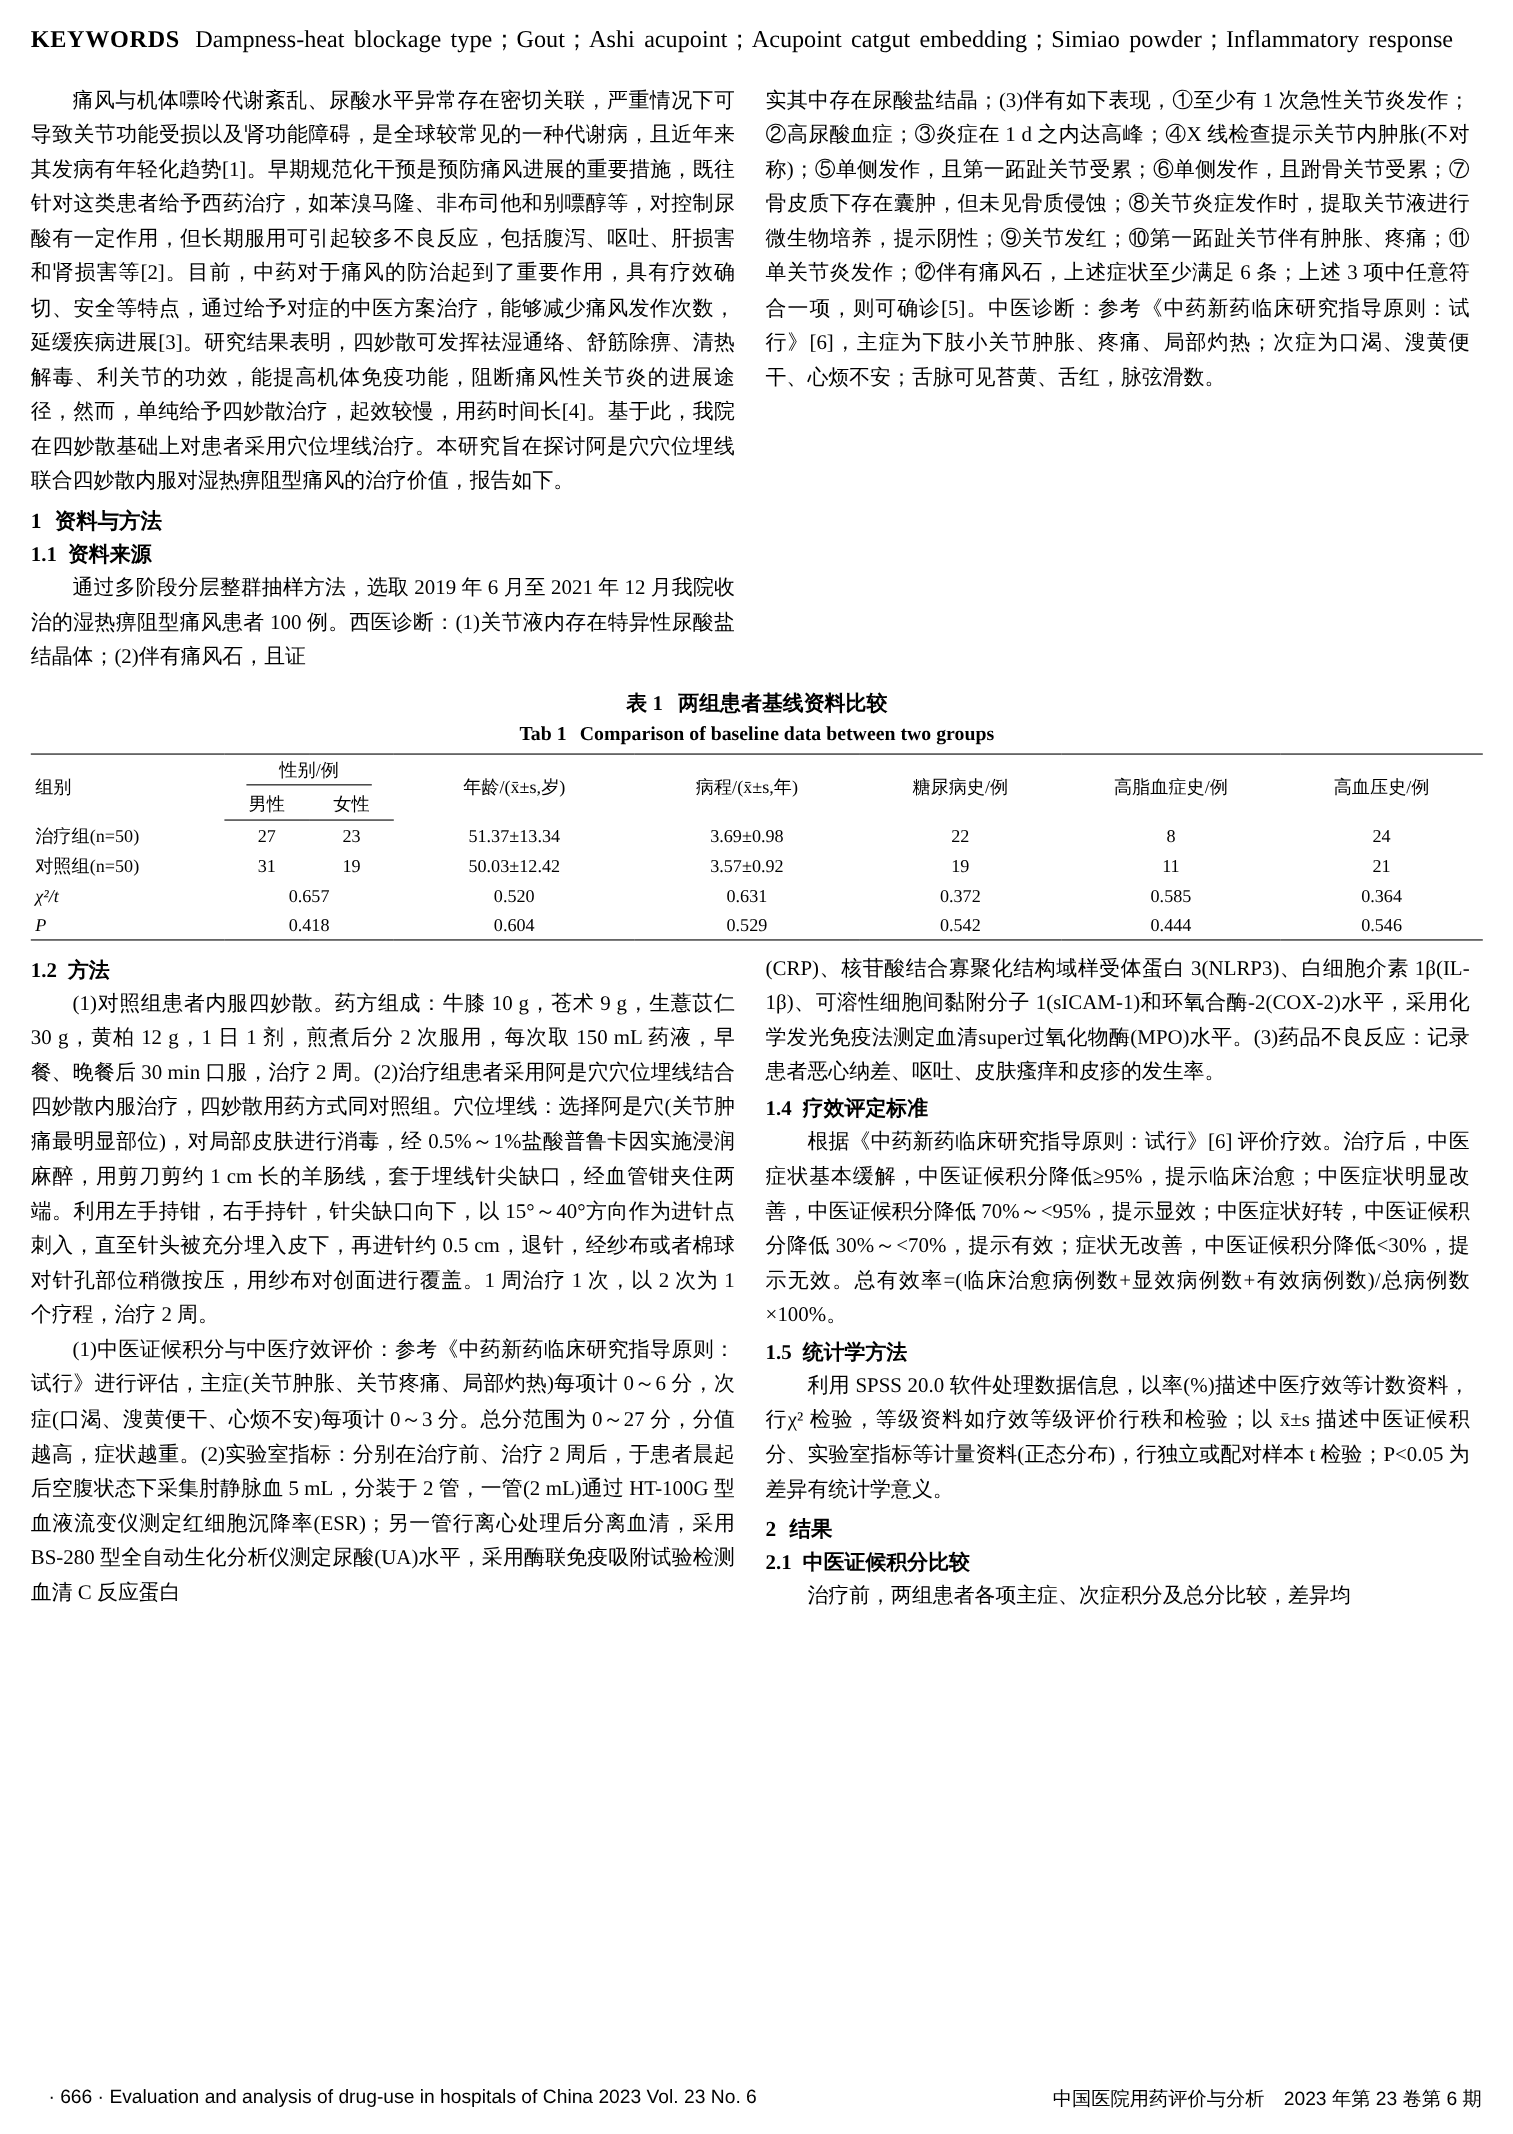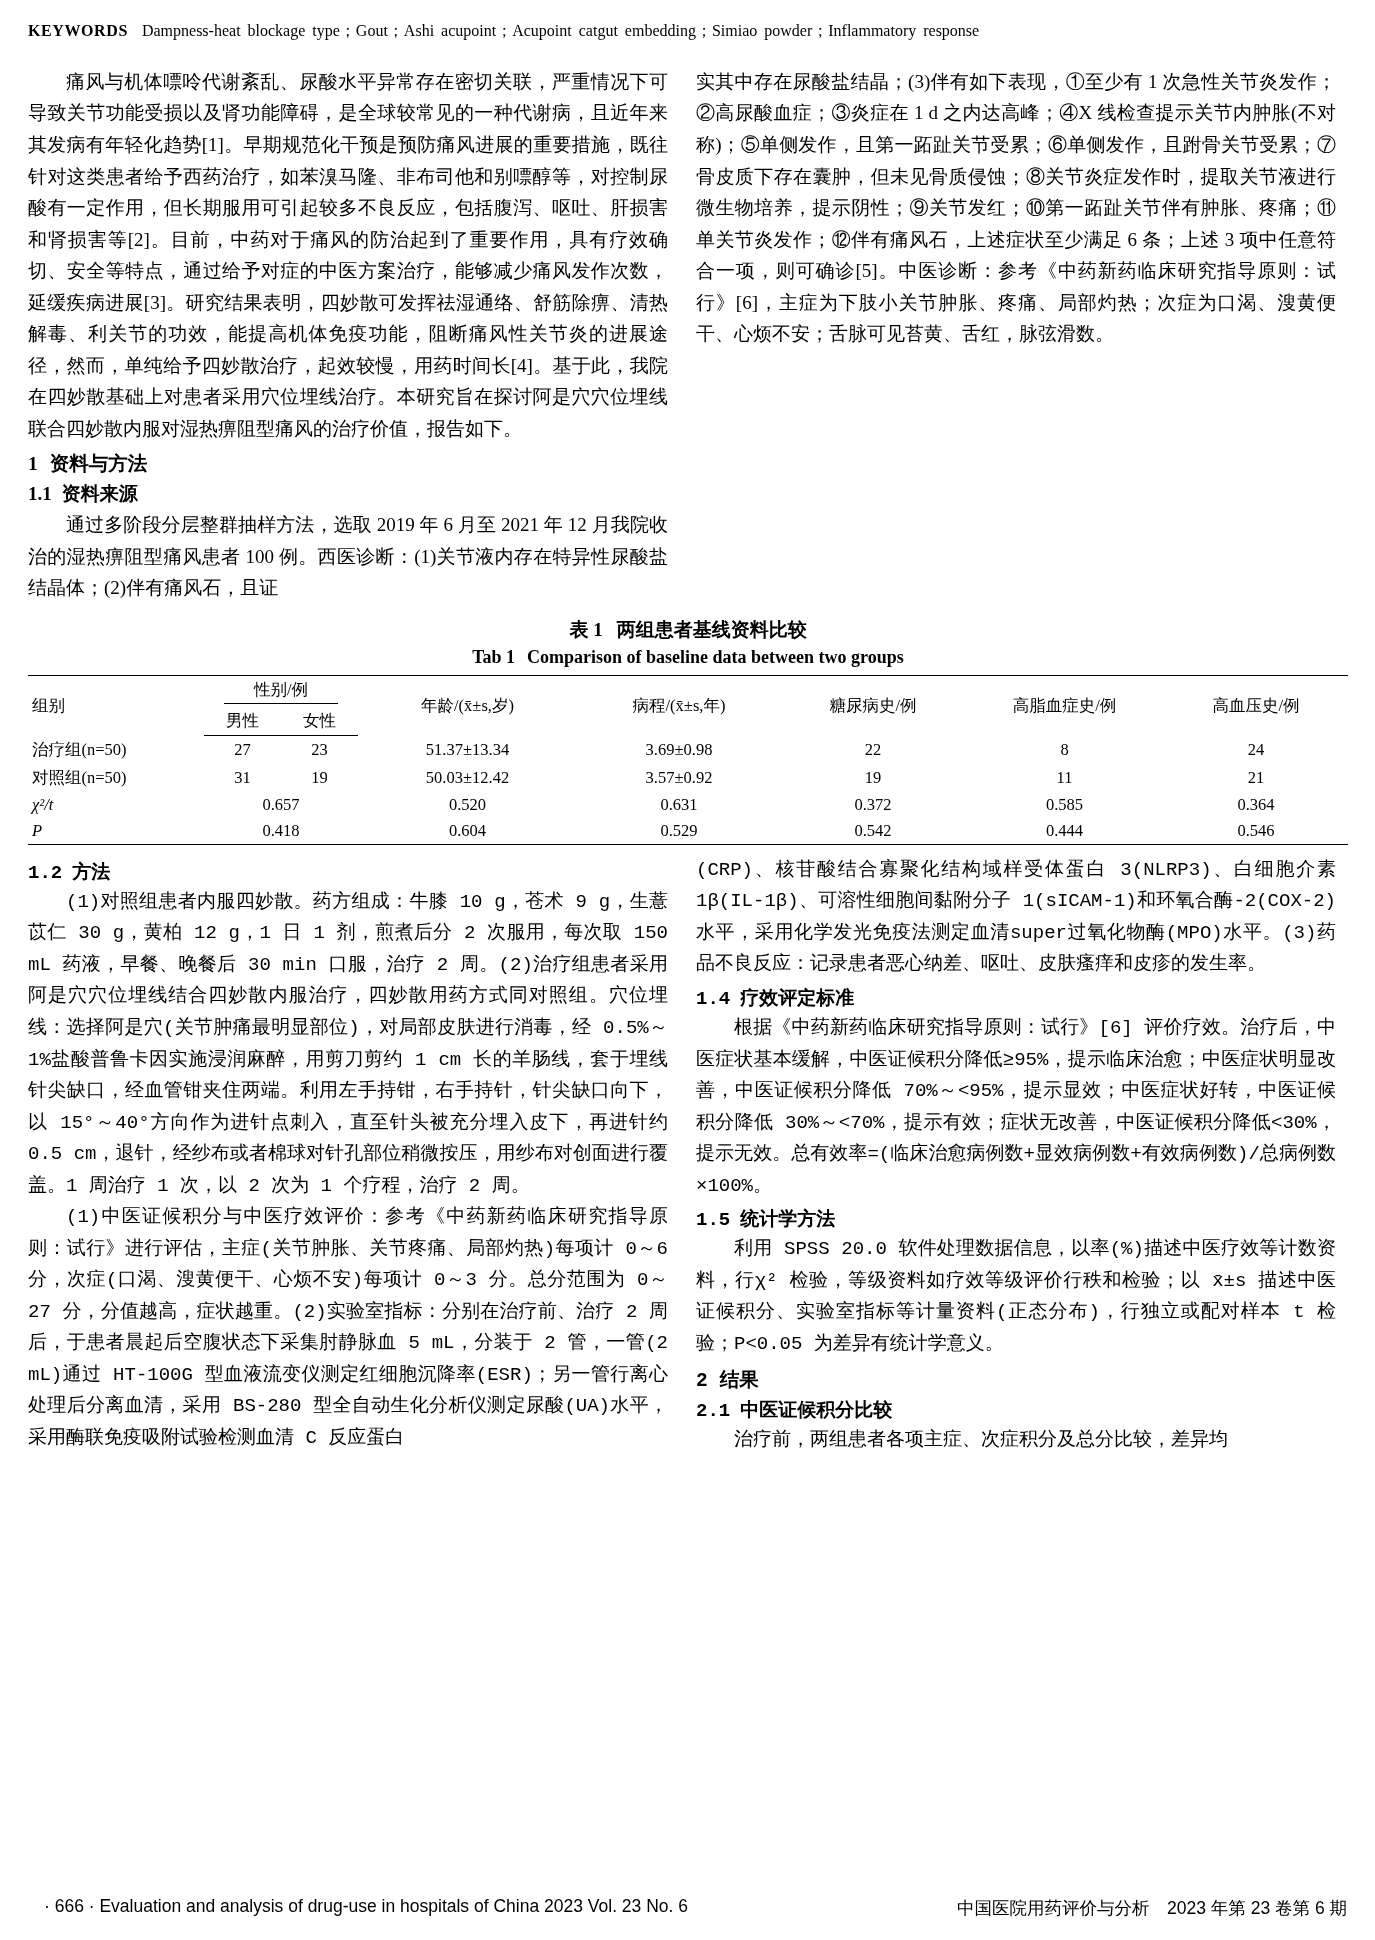--- a/index.html
+++ b/index.html
@@ -22,21 +22,21 @@
     box-sizing: border-box;
   }
   .inner {
     position: absolute;
     left: 28px;
     top: 18px;
     width: 1320px;
   }
   
   .keywords {
-    font-size: 16px;
+    font-size: 22px;
     line-height: 1.62;
     text-align: justify;
     text-justify: inter-ideograph;
     margin-bottom: 22px;
   }
   .keywords .kw-label {
     font-weight: bold;
     letter-spacing: 0.6px;
     margin-right: 14px;
   }
@@ -219,21 +219,21 @@
             <td class="rule-bot">0.604</td>
             <td class="rule-bot">0.529</td>
             <td class="rule-bot">0.542</td>
             <td class="rule-bot">0.444</td>
             <td class="rule-bot">0.546</td>
           </tr>
         </tbody>
       </table>
     </div>
 
-    <div class="cols" style="margin-top:10px;font-family:Liberation Mono, monospace;">
+    <div class="cols" style="margin-top:10px;">
 
       <div class="col">
         <h3 class="subsec"><span class="num">1.2</span><span>方法</span></h3>
         <p class="para">(1)对照组患者内服四妙散。药方组成：牛膝 10 g，苍术 9 g，生薏苡仁 30 g，黄柏 12 g，1 日 1 剂，煎煮后分 2 次服用，每次取 150 mL 药液，早餐、晚餐后 30 min 口服，治疗 2 周。(2)治疗组患者采用阿是穴穴位埋线结合四妙散内服治疗，四妙散用药方式同对照组。穴位埋线：选择阿是穴(关节肿痛最明显部位)，对局部皮肤进行消毒，经 0.5%～1%盐酸普鲁卡因实施浸润麻醉，用剪刀剪约 1 cm 长的羊肠线，套于埋线针尖缺口，经血管钳夹住两端。利用左手持钳，右手持针，针尖缺口向下，以 15°～40°方向作为进针点刺入，直至针头被充分埋入皮下，再进针约 0.5 cm，退针，经纱布或者棉球对针孔部位稍微按压，用纱布对创面进行覆盖。1 周治疗 1 次，以 2 次为 1 个疗程，治疗 2 周。</p>
         <p class="para">(1)中医证候积分与中医疗效评价：参考《中药新药临床研究指导原则：试行》进行评估，主症(关节肿胀、关节疼痛、局部灼热)每项计 0～6 分，次症(口渴、溲黄便干、心烦不安)每项计 0～3 分。总分范围为 0～27 分，分值越高，症状越重。(2)实验室指标：分别在治疗前、治疗 2 周后，于患者晨起后空腹状态下采集肘静脉血 5 mL，分装于 2 管，一管(2 mL)通过 HT-100G 型血液流变仪测定红细胞沉降率(ESR)；另一管行离心处理后分离血清，采用 BS-280 型全自动生化分析仪测定尿酸(UA)水平，采用酶联免疫吸附试验检测血清 C 反应蛋白</p>
       </div>
 
       <div class="col">
         <p class="para noindent">(CRP)、核苷酸结合寡聚化结构域样受体蛋白 3(NLRP3)、白细胞介素 1β(IL-1β)、可溶性细胞间黏附分子 1(sICAM-1)和环氧合酶-2(COX-2)水平，采用化学发光免疫法测定血清super过氧化物酶(MPO)水平。(3)药品不良反应：记录患者恶心纳差、呕吐、皮肤瘙痒和皮疹的发生率。</p>
         <h3 class="subsec"><span class="num">1.4</span><span>疗效评定标准</span></h3>

